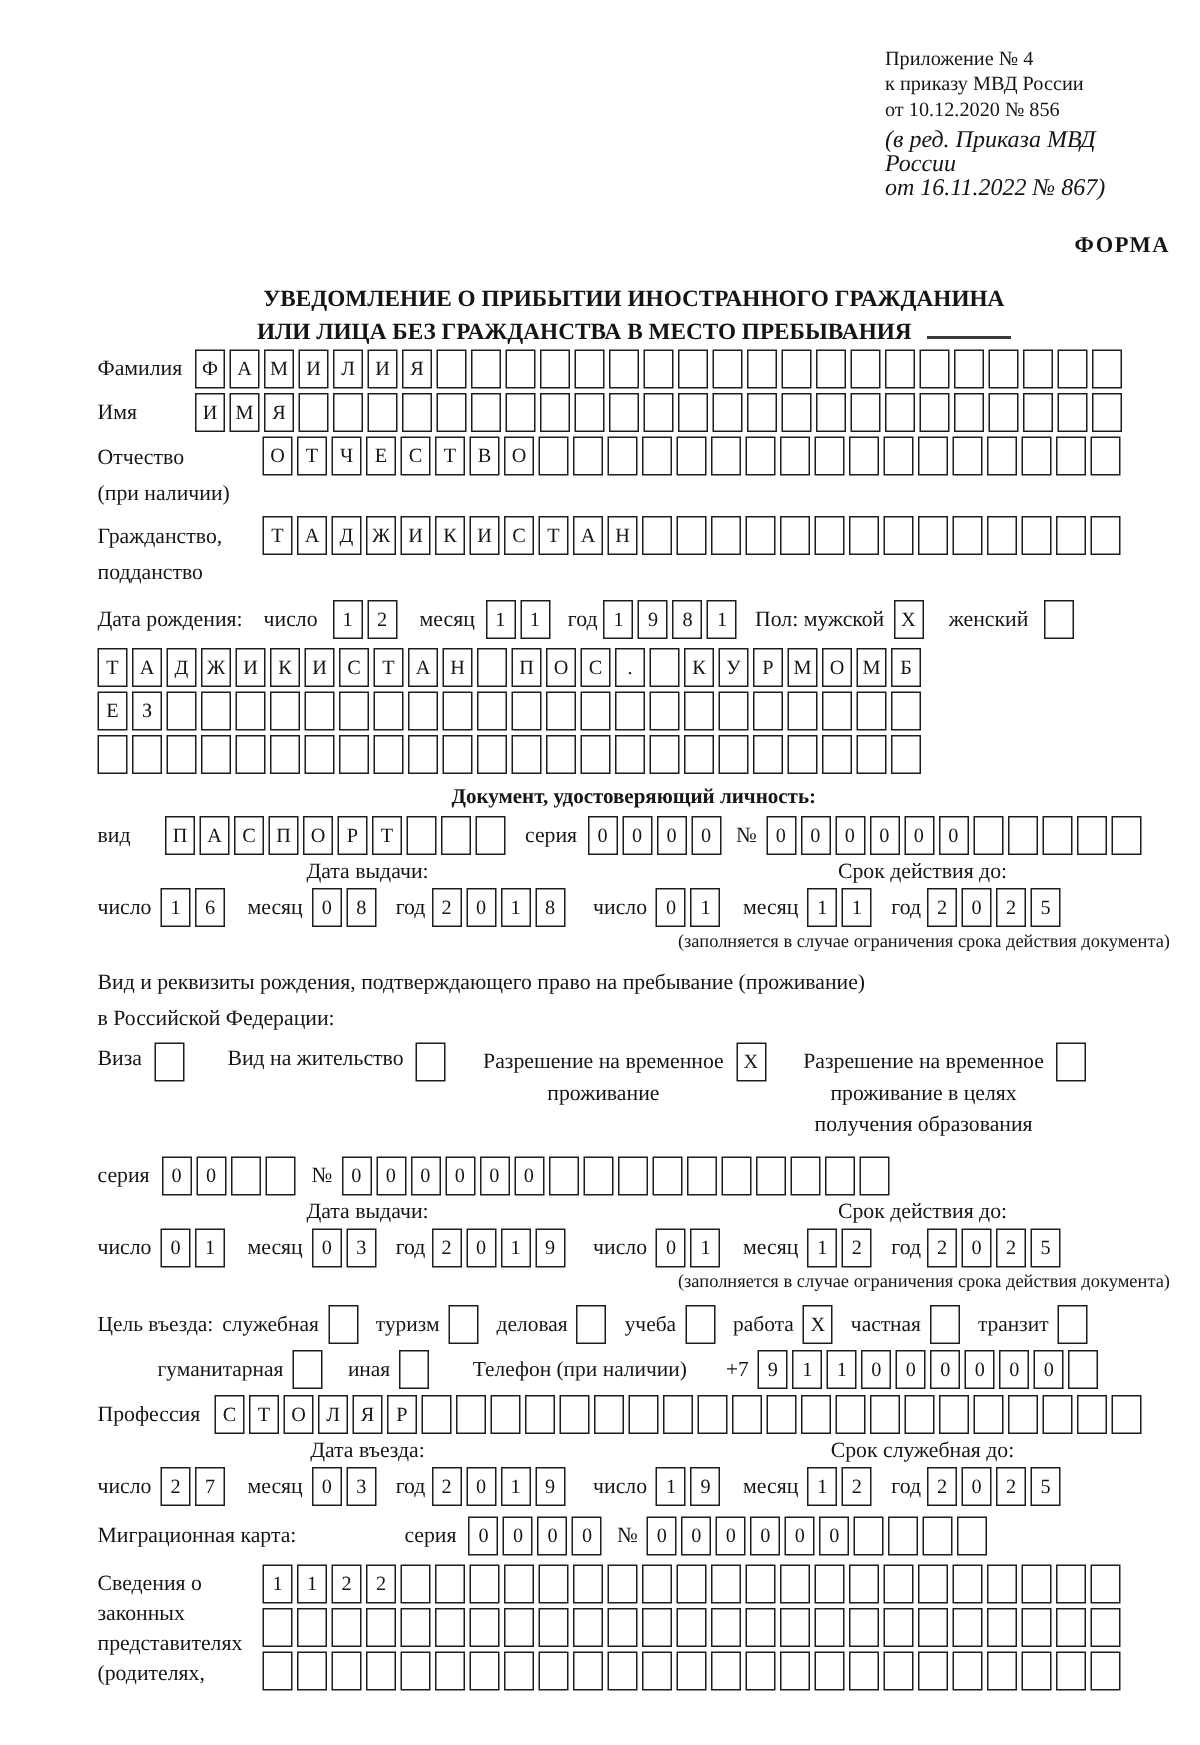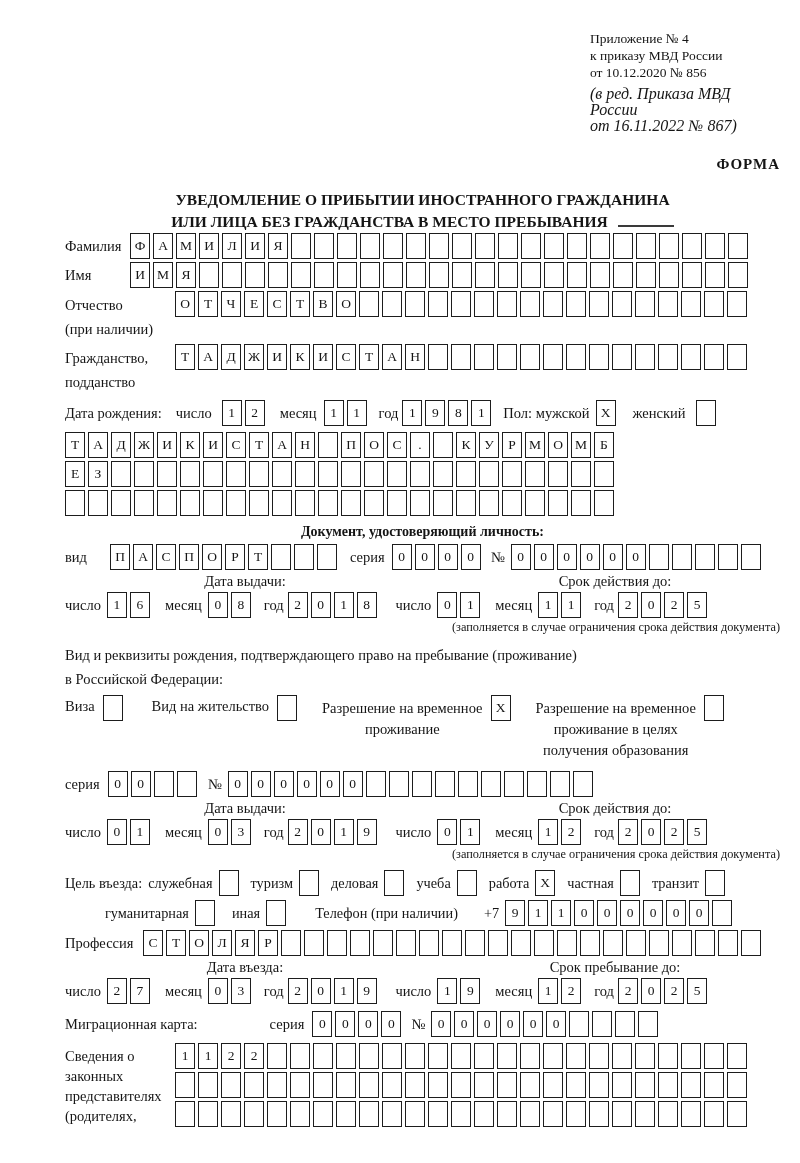--- a/index.html
+++ b/index.html
@@ -606,21 +606,21 @@
         <span class="cell"></span>
         <span class="cell"></span>
         <span class="cell"></span>
         <span class="cell"></span>
         <span class="cell"></span>
       </span>
   </div>
 
   <div class="twocol-head">
     <span class="c1">Дата въезда:</span>
-    <span class="c2">Срок пребывание до:</span>
+    <span class="c2">Срок служебная до:</span>
   </div>
   <div class="daterow" style="margin-bottom:7px;">
     <span class="dgroup">
       <span class="dlbl">число</span>
       <span class="cells">
           <span class="cell">2</span>
           <span class="cell">7</span>
         </span>
       <span class="mlbl">месяц</span>
       <span class="cells">

